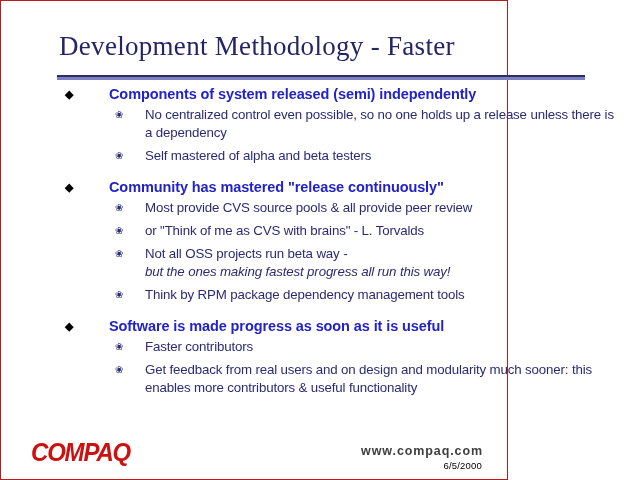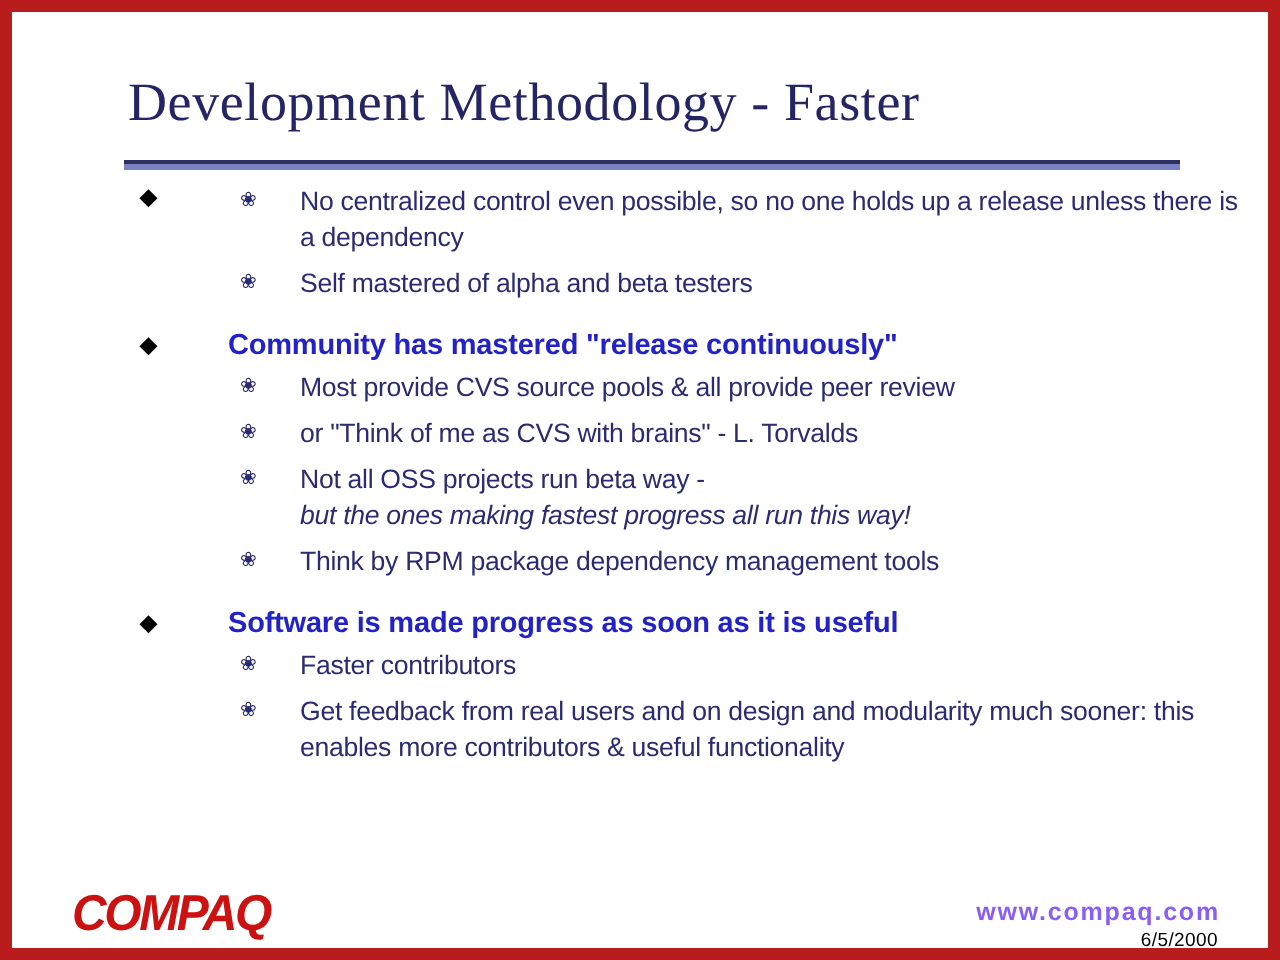--- a/index.html
+++ b/index.html
@@ -4,23 +4,23 @@
 <style>
   * { margin:0; padding:0; box-sizing:border-box; }
   html, body {
     width:640px; height:480px;
     background:#ffffff;
     font-family:"Liberation Sans", sans-serif;
     overflow:hidden;
   }
   #slide {
     position:relative;
-    width:640px; height:480px;
+    width:508px; height:480px;
     background:#ffffff;
-    border:6px solid #b91c1c;
+    border:1px solid #b91c1c;
   }
 
   
   #title {
     position:absolute;
     left:58px; top:30px;
     font-family:"Liberation Serif", serif;
     font-size:27px;
     color:#252566;
     letter-spacing:0.3px;
@@ -93,21 +93,21 @@
     letter-spacing:-1.2px;
     font-family:"Liberation Sans", sans-serif;
     transform:scaleY(1.05);
     transform-origin:left top;
   }
   #url {
     position:absolute;
     right:24px; top:443px;
     font-size:12.5px;
     font-weight:bold;
-    color:#8b5cf6;
+    color:#404040;
     letter-spacing:0.9px;
   }
   #date {
     position:absolute;
     right:25px; top:459px;
     font-size:9.5px;
     color:#000000;
     letter-spacing:0.2px;
   }
 </style>
@@ -116,20 +116,21 @@
 
 <div id="slide">
 
   <div id="title">Development Methodology -  Faster</div>
   <div id="title-rule"></div>
 
   <div id="body">
 
     <div class="lvl1">
       <span class="mk">◆</span>
+      <span>Components of system released (semi) independently</span>
     </div>
 
     <div class="lvl2 g1">
       <span class="mk">❀</span>
       <span>No centralized control even possible, so no one holds up a release unless there is a dependency</span>
     </div>
 
     <div class="lvl2">
       <span class="mk">❀</span>
       <span>Self mastered of alpha and beta testers</span>

